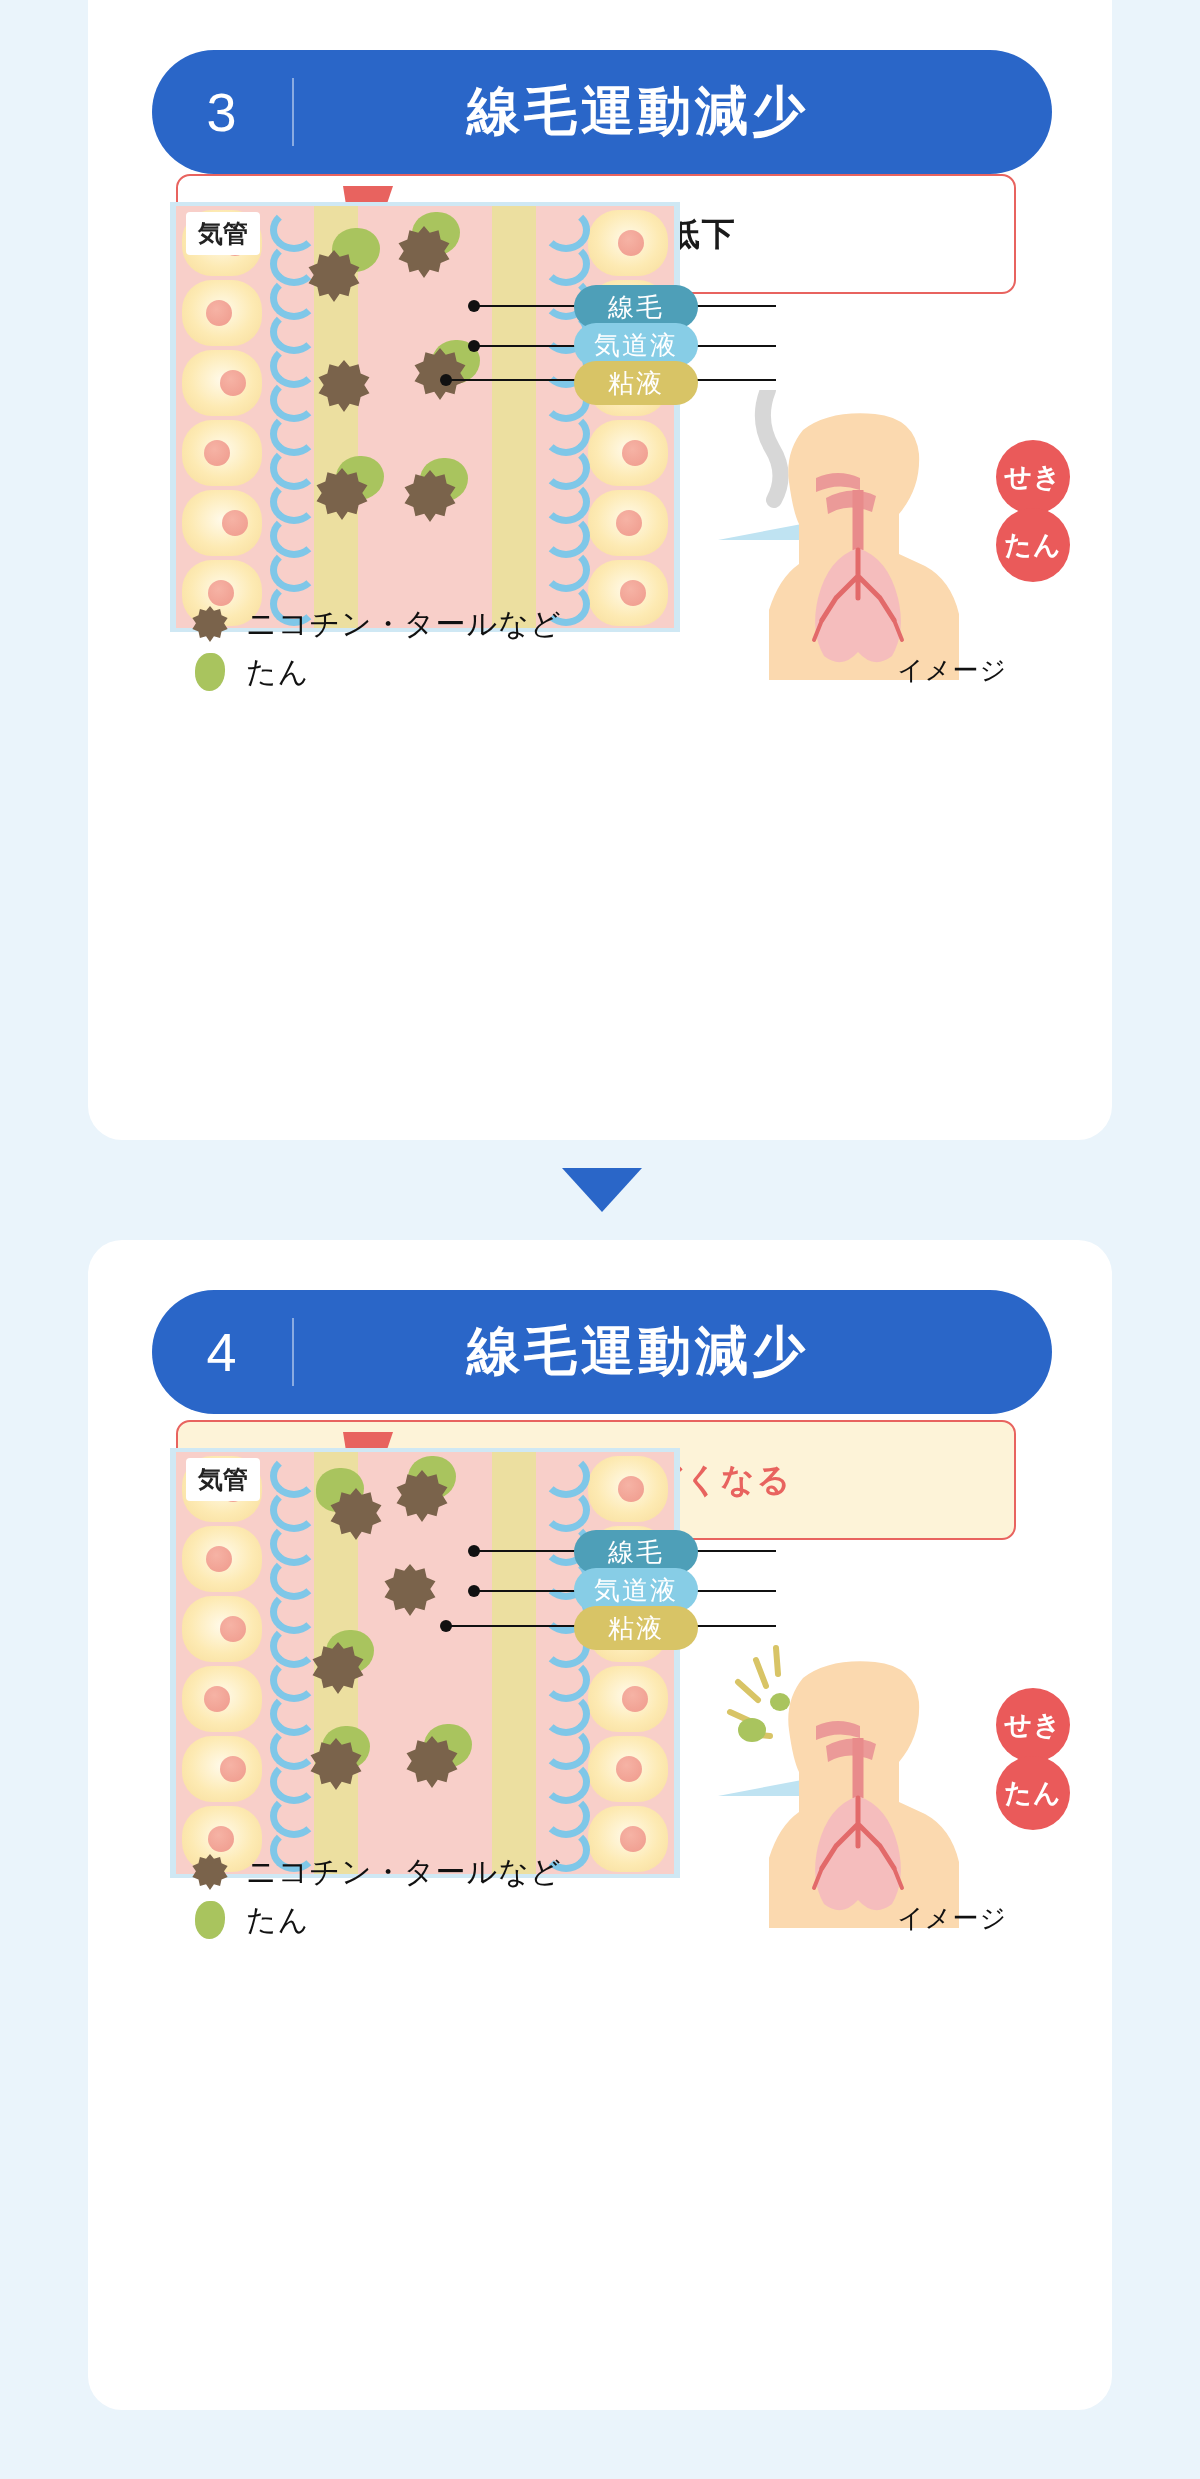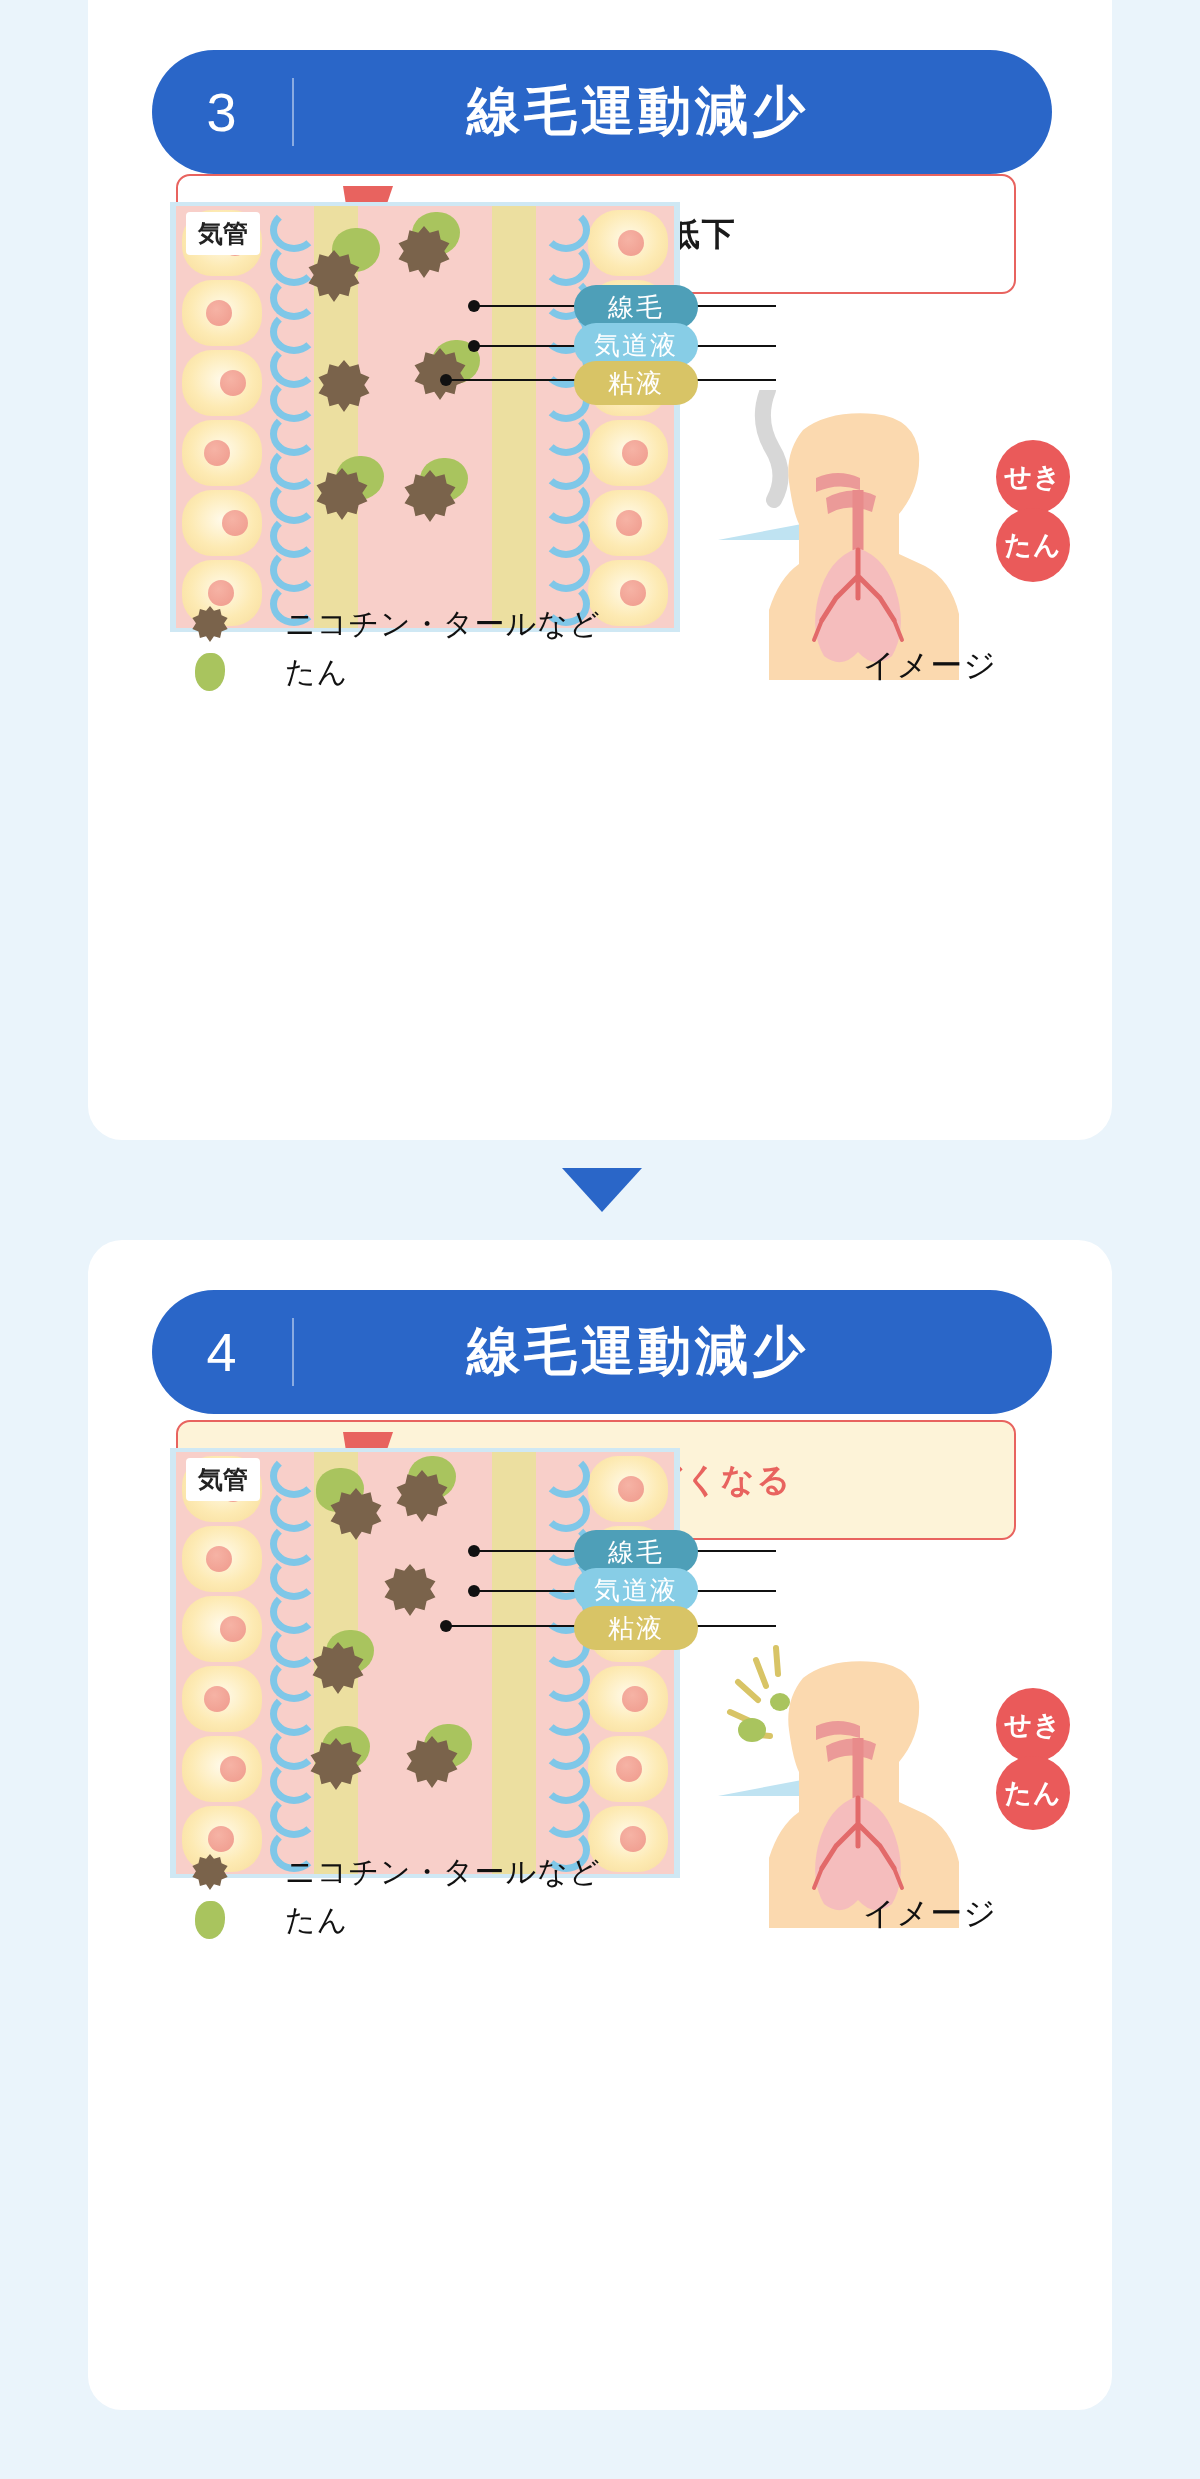--- a/index.html
+++ b/index.html
@@ -113,34 +113,34 @@
     display:flex;align-items:center;justify-content:center;
     color:#fff;font-size:26px;font-weight:400;letter-spacing:2px;
     width:124px;
   }
   .pill.cilia-c{background:#4e9fb8;}
   .pill.fluid-c{background:#87cde6;}
   .pill.mucus-c{background:#d8c466;}
 
   
   .legend{position:absolute;left:100px;}
-  .lg-row{display:flex;align-items:center;height:48px;gap:39px;}
+  .lg-row{display:flex;align-items:center;height:48px;}
   .lg-sw{width:44px;display:flex;justify-content:center;align-items:center;}
   .sw-tar{
     width:36px;height:36px;background:#7a634b;
     clip-path:polygon(50% 0%,61% 13%,78% 8%,82% 26%,99% 33%,89% 48%,99% 64%,82% 71%,78% 89%,61% 84%,50% 100%,39% 84%,22% 89%,18% 71%,1% 64%,11% 48%,1% 33%,18% 26%,22% 8%,39% 13%);
   }
   .sw-ph{width:30px;height:38px;background:#a9c45e;border-radius:50% 45% 55% 50%;}
   .lg-text{font-size:30px;color:#111;margin-left:14px;letter-spacing:1px;}
 
   
   .human{position:absolute;width:300px;height:290px;}
   .hm-cap{
-    position:absolute;right:11px;bottom:-8px;
-    font-size:32px;color:#111;letter-spacing:1px;
+    position:absolute;right:1px;bottom:-8px;
+    font-size:26px;color:#111;letter-spacing:1px;
   }
   .badge{
     position:absolute;width:74px;height:74px;border-radius:50%;
     background:#ea5a5a;color:#fff;
     display:flex;align-items:center;justify-content:center;
     font-size:27px;font-weight:700;letter-spacing:1px;
   }
 
   
   .arrow-down{

